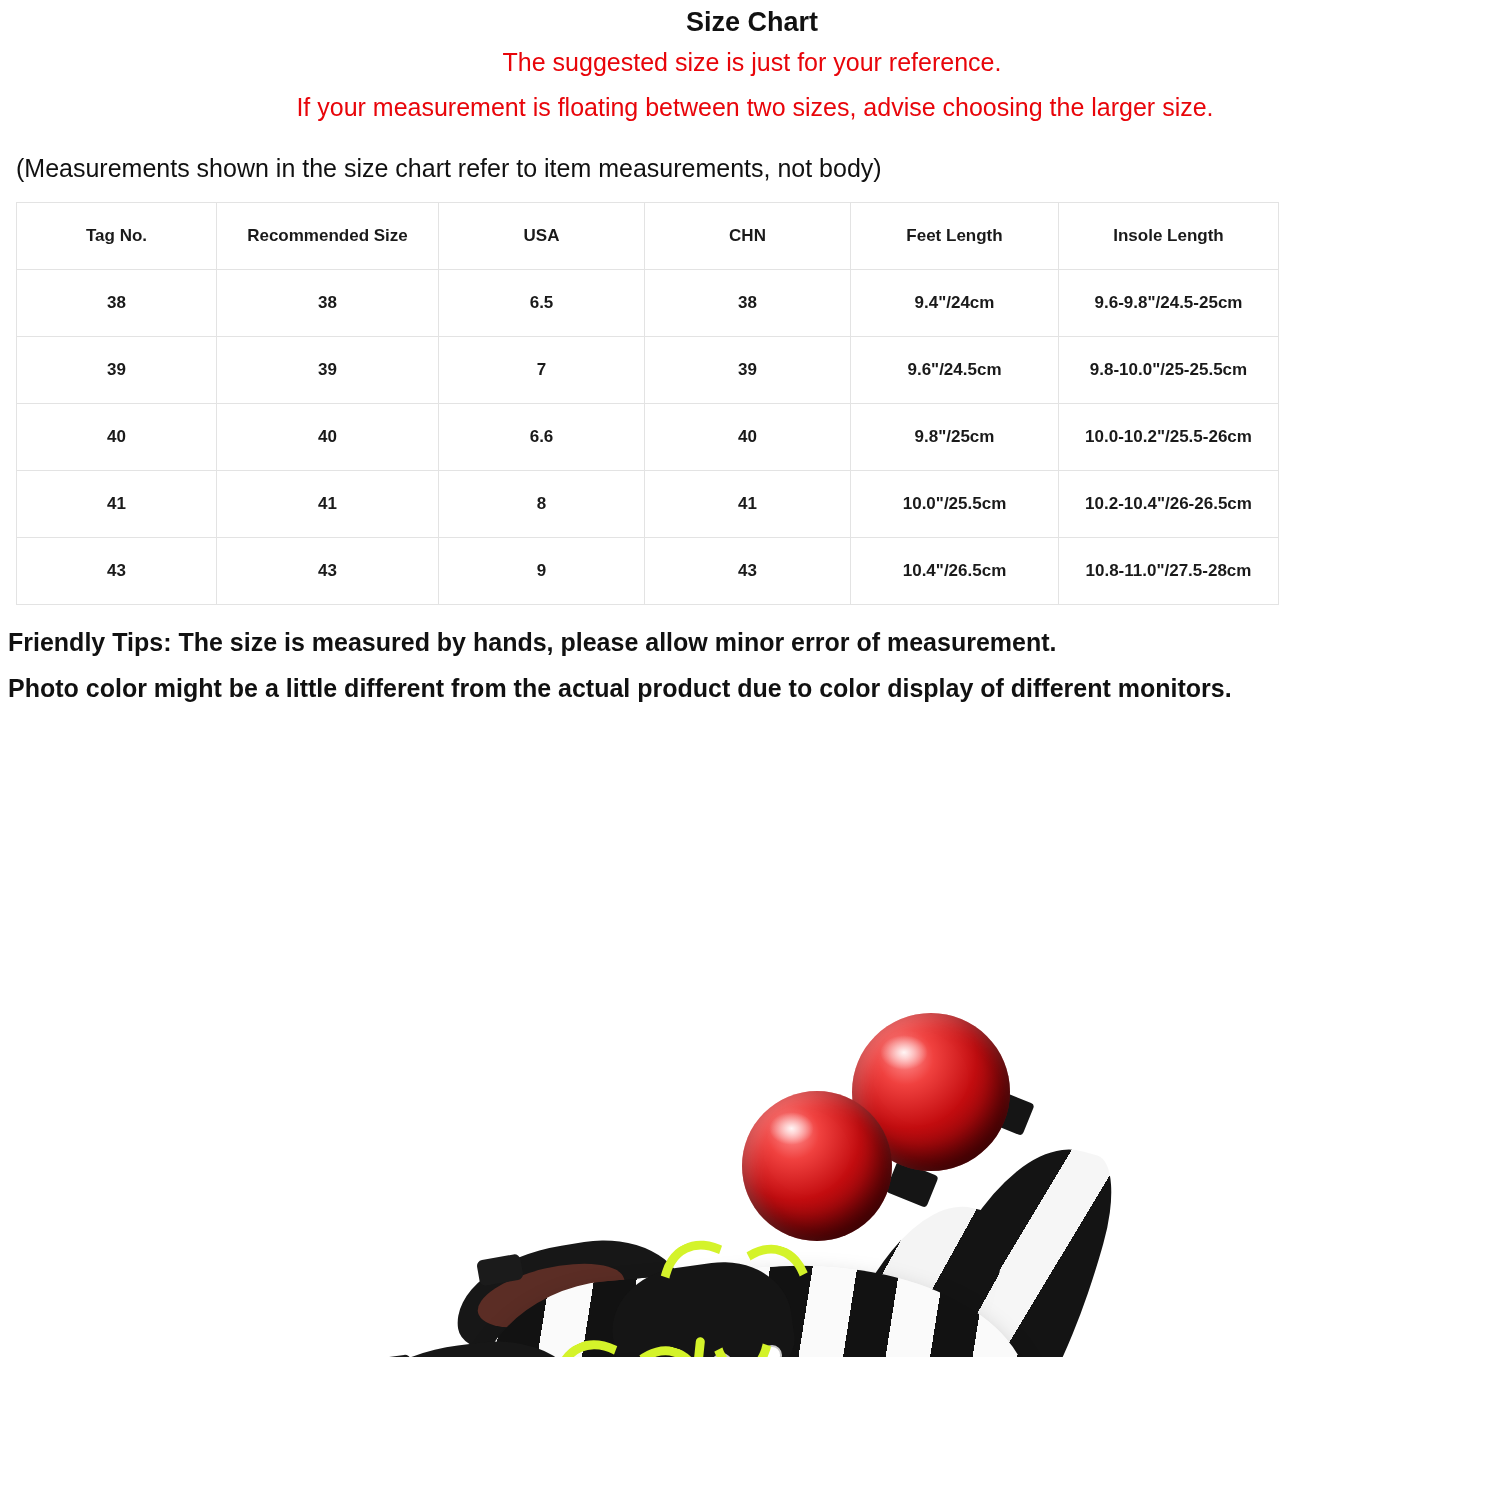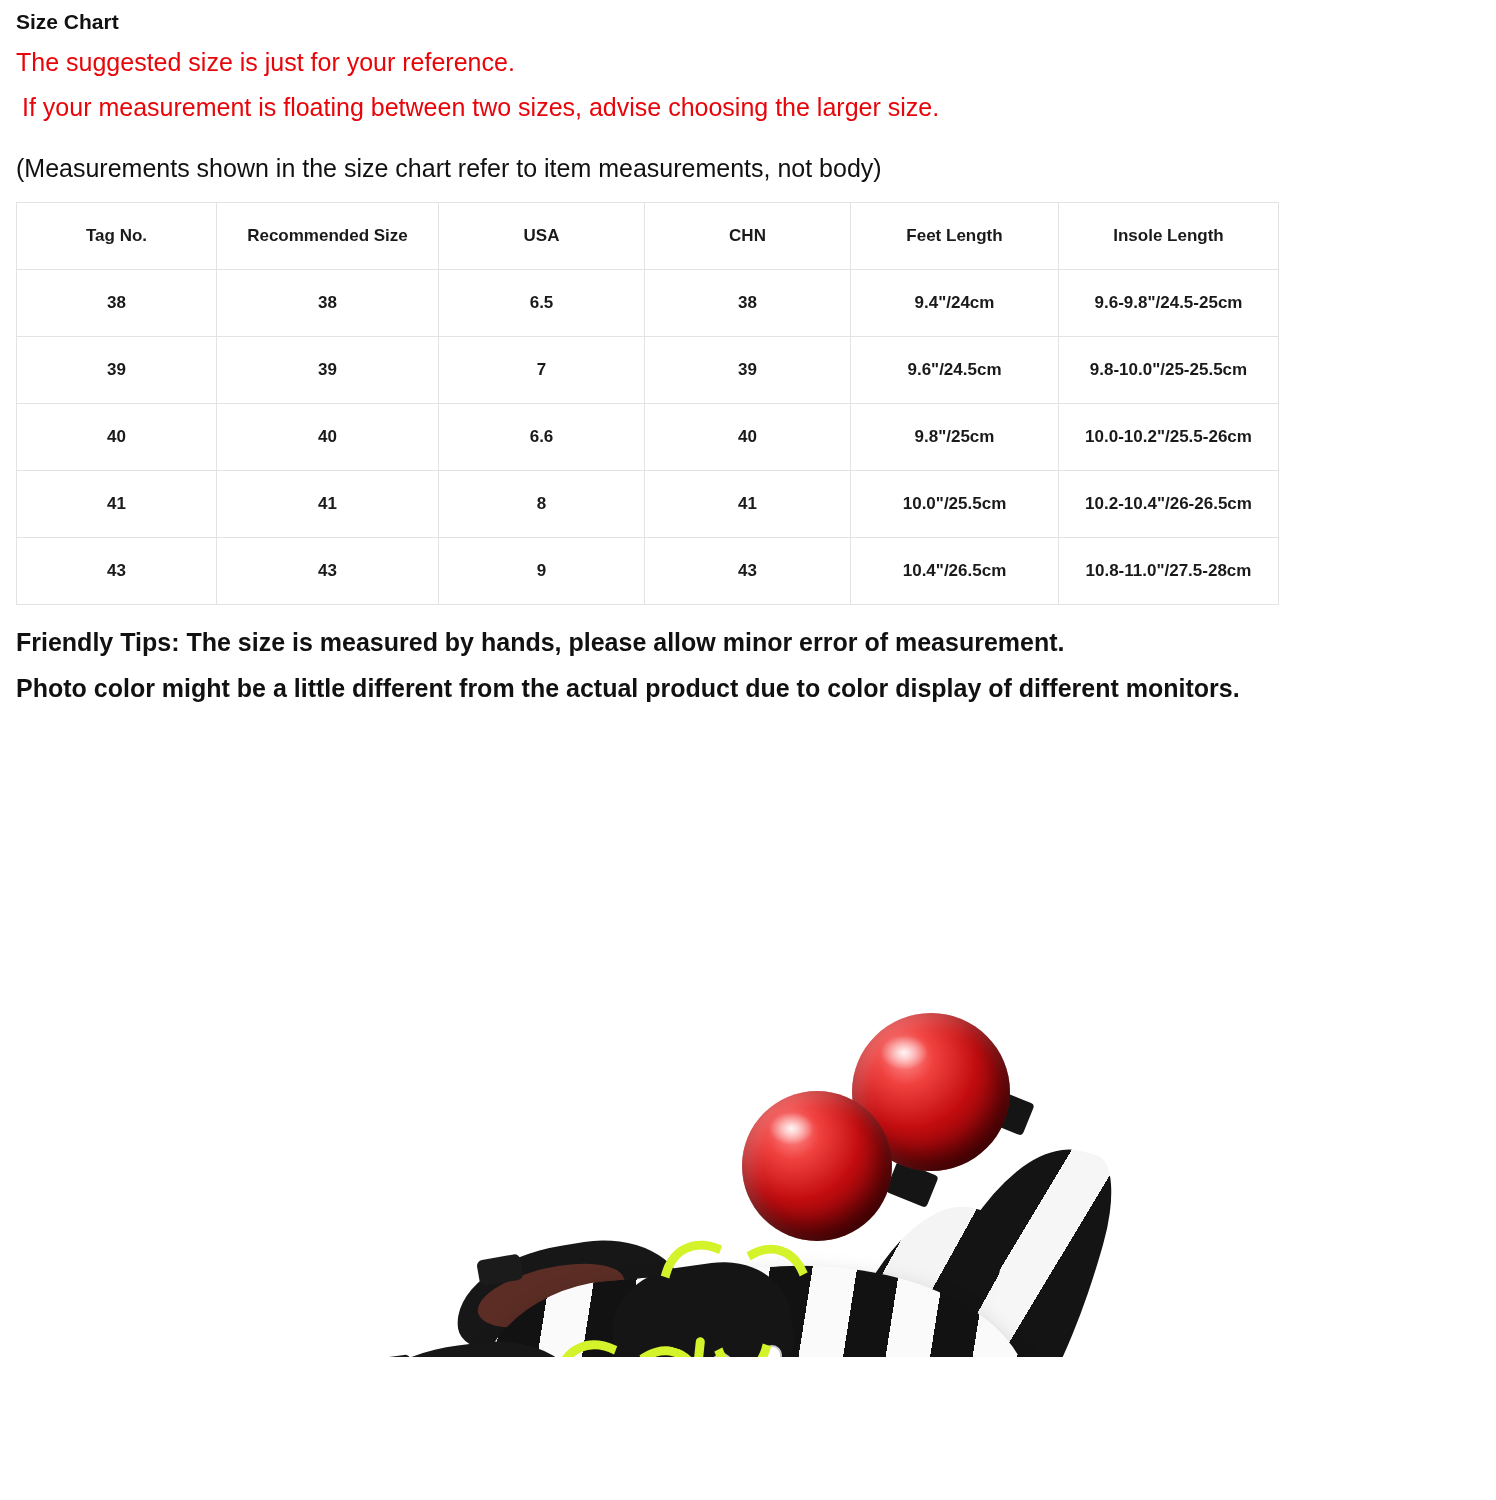--- a/index.html
+++ b/index.html
@@ -15,32 +15,34 @@
     overflow: hidden;
   }
   .page {
     width: 1496px;
     height: 1500px;
     position: relative;
     box-sizing: border-box;
     padding: 0 8px;
   }
   .title {
-    font-size: 21px;
+    font-size: 27px;
     font-weight: bold;
     color: #111;
     margin: 4px 0 0 8px;
     line-height: 36px;
+    text-align: center;
   }
   .warn {
     color: #e8050a;
     font-size: 25px;
     line-height: 45px;
     margin-left: 8px;
     font-weight: 400;
+    text-align: center;
   }
   .warn.indent { margin-left: 14px; }
   .note {
     font-size: 25px;
     line-height: 44px;
     margin-left: 8px;
     color: #111;
     margin-top: 16px;
   }
   table.size-chart {
@@ -63,21 +65,20 @@
   .col-0 { width: 200px; }
   .col-1 { width: 222px; }
   .col-2 { width: 206px; }
   .col-3 { width: 206px; }
   .col-4 { width: 208px; }
   .col-5 { width: 220px; }
   .tips {
     font-size: 25px;
     font-weight: bold;
     line-height: 46px;
-    margin-left: 8px;
     color: #111;
     white-space: nowrap;
   }
   .tips-wrap { margin-top: 14px; }
   .photo {
     position: relative;
     width: 1496px;
     height: 640px;
     margin-left: -8px;
     margin-top: 6px;

